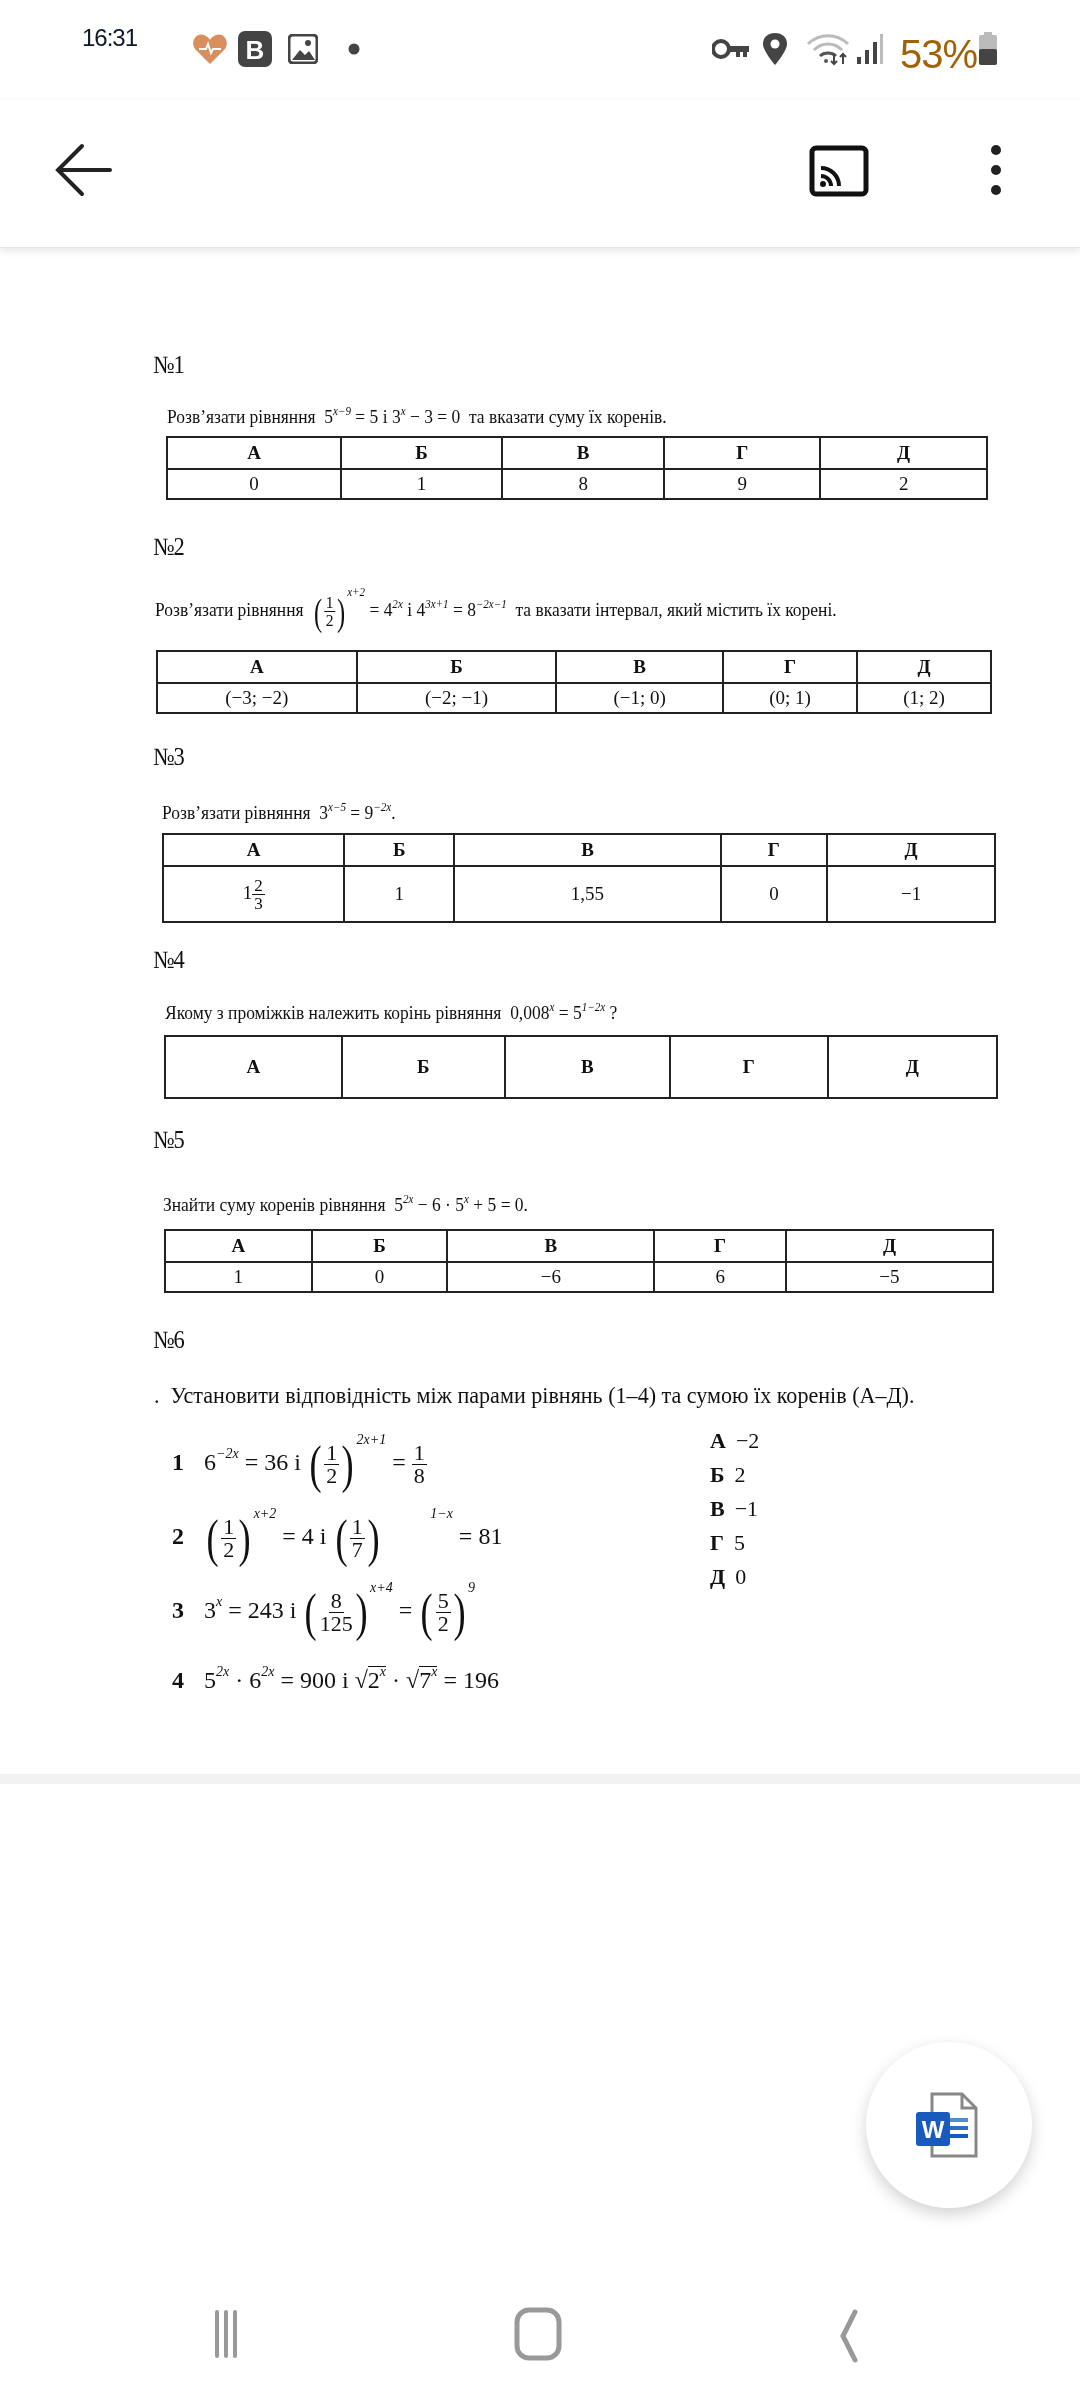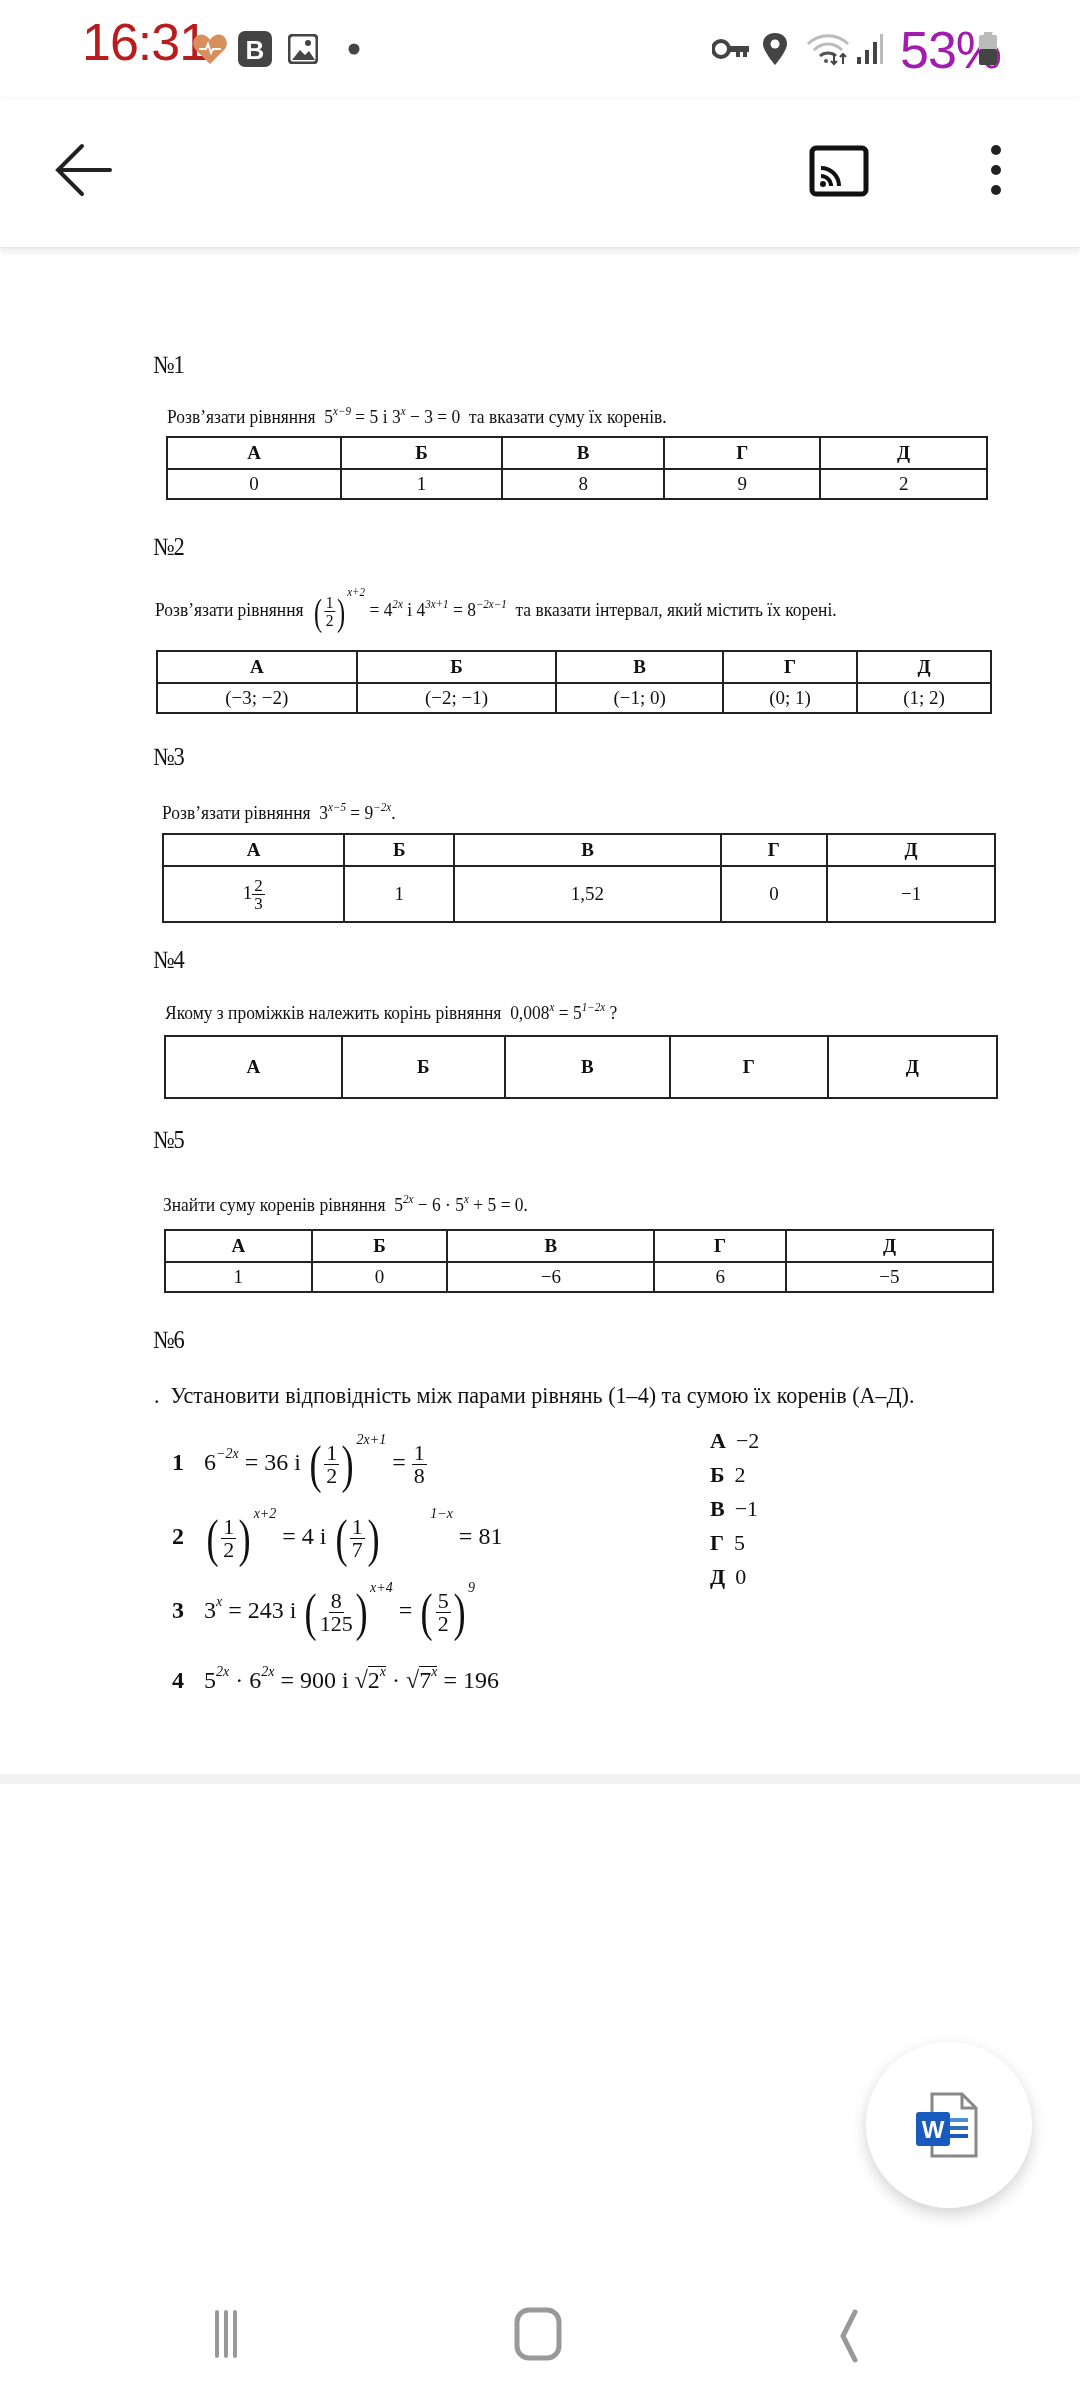--- a/index.html
+++ b/index.html
@@ -1,23 +1,23 @@
 <!DOCTYPE html>
 <html><head>
 <meta charset="utf-8">
 <style>
   * { box-sizing: border-box; margin: 0; padding: 0; }
   html, body { width: 1080px; height: 2400px; background: #ffffff; overflow: hidden; }
   body { position: relative; font-family: "Liberation Sans", sans-serif; color: #222; }
 
   
   .statusbar { position: absolute; left: 0; top: 0; width: 1080px; height: 100px; }
-  .sb-time { position: absolute; left: 82px; top: 12px; font-size: 52px; color: #b91c1c; letter-spacing: -1px; }
+  .sb-time { position: absolute; left: 82px; top: 24px; font-size: 24px; color: #0f172a; letter-spacing: -1px; }
   .sb-icon { position: absolute; top: 30px; height: 38px; display: flex; align-items: center; justify-content: center; }
-  .sb-batt-text { position: absolute; left: 900px; top: 20px; font-size: 52px; color: #a21caf; letter-spacing: -1px; }
+  .sb-batt-text { position: absolute; left: 900px; top: 32px; font-size: 40px; color: #a16207; letter-spacing: -1px; }
 
   
   .appbar { position: absolute; left: 0; top: 100px; width: 1080px; height: 148px; background: #fff; box-shadow: 0 3px 8px rgba(0,0,0,0.10); border-bottom: 1px solid #e6e6e6; z-index: 2; }
   .ab-back { position: absolute; left: 52px; top: 38px; width: 64px; height: 64px; cursor: pointer; }
   .ab-title { position: absolute; left: 214px; top: 44px; width: 540px; font-size: 46px; font-weight: bold; color: #222; white-space: nowrap; overflow: hidden; letter-spacing: -1px; }
   .ab-cast { position: absolute; left: 808px; top: 38px; width: 64px; height: 64px; cursor: pointer; }
   .ab-more { position: absolute; left: 976px; top: 38px; width: 40px; height: 64px; cursor: pointer; }
 
   
   .doc { position: absolute; left: 0; top: 248px; width: 1080px; height: 1532px; background: #fff; font-family: "Liberation Serif", serif; color: #111; }
@@ -223,21 +223,21 @@
       <th>В</th>
       <th>Г</th>
       <th>Д</th>
     </tr>
     <tr>
       <td><span>1</span><span class="frac">
               <span class="n">2</span>
               <span>3</span>
             </span></td>
       <td>1</td>
-      <td>1,52</td>
+      <td>1,55</td>
       <td>0</td>
       <td>−1</td>
     </tr>
   </tbody>
     </table>
 
   <div class="num" style="top:698px;">№4</div>
   <div class="q" style="left:165px; top:752px;">
     <span>Якому з проміжків належить корінь рівняння</span>&nbsp;
     <span>0,008</span><sup>x</sup>

